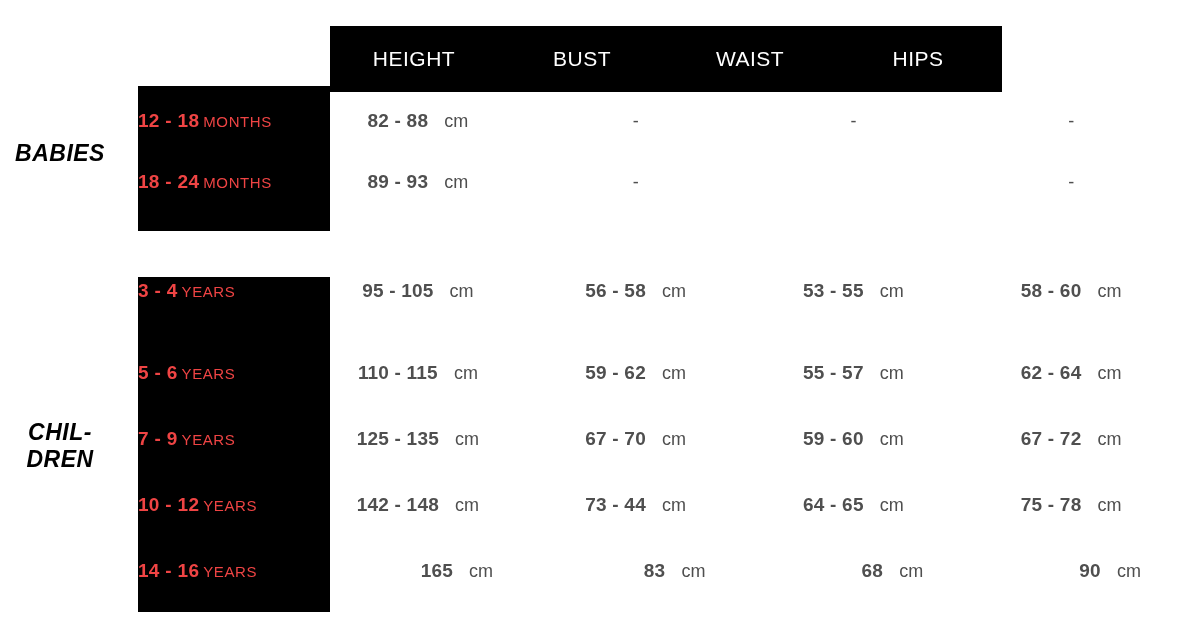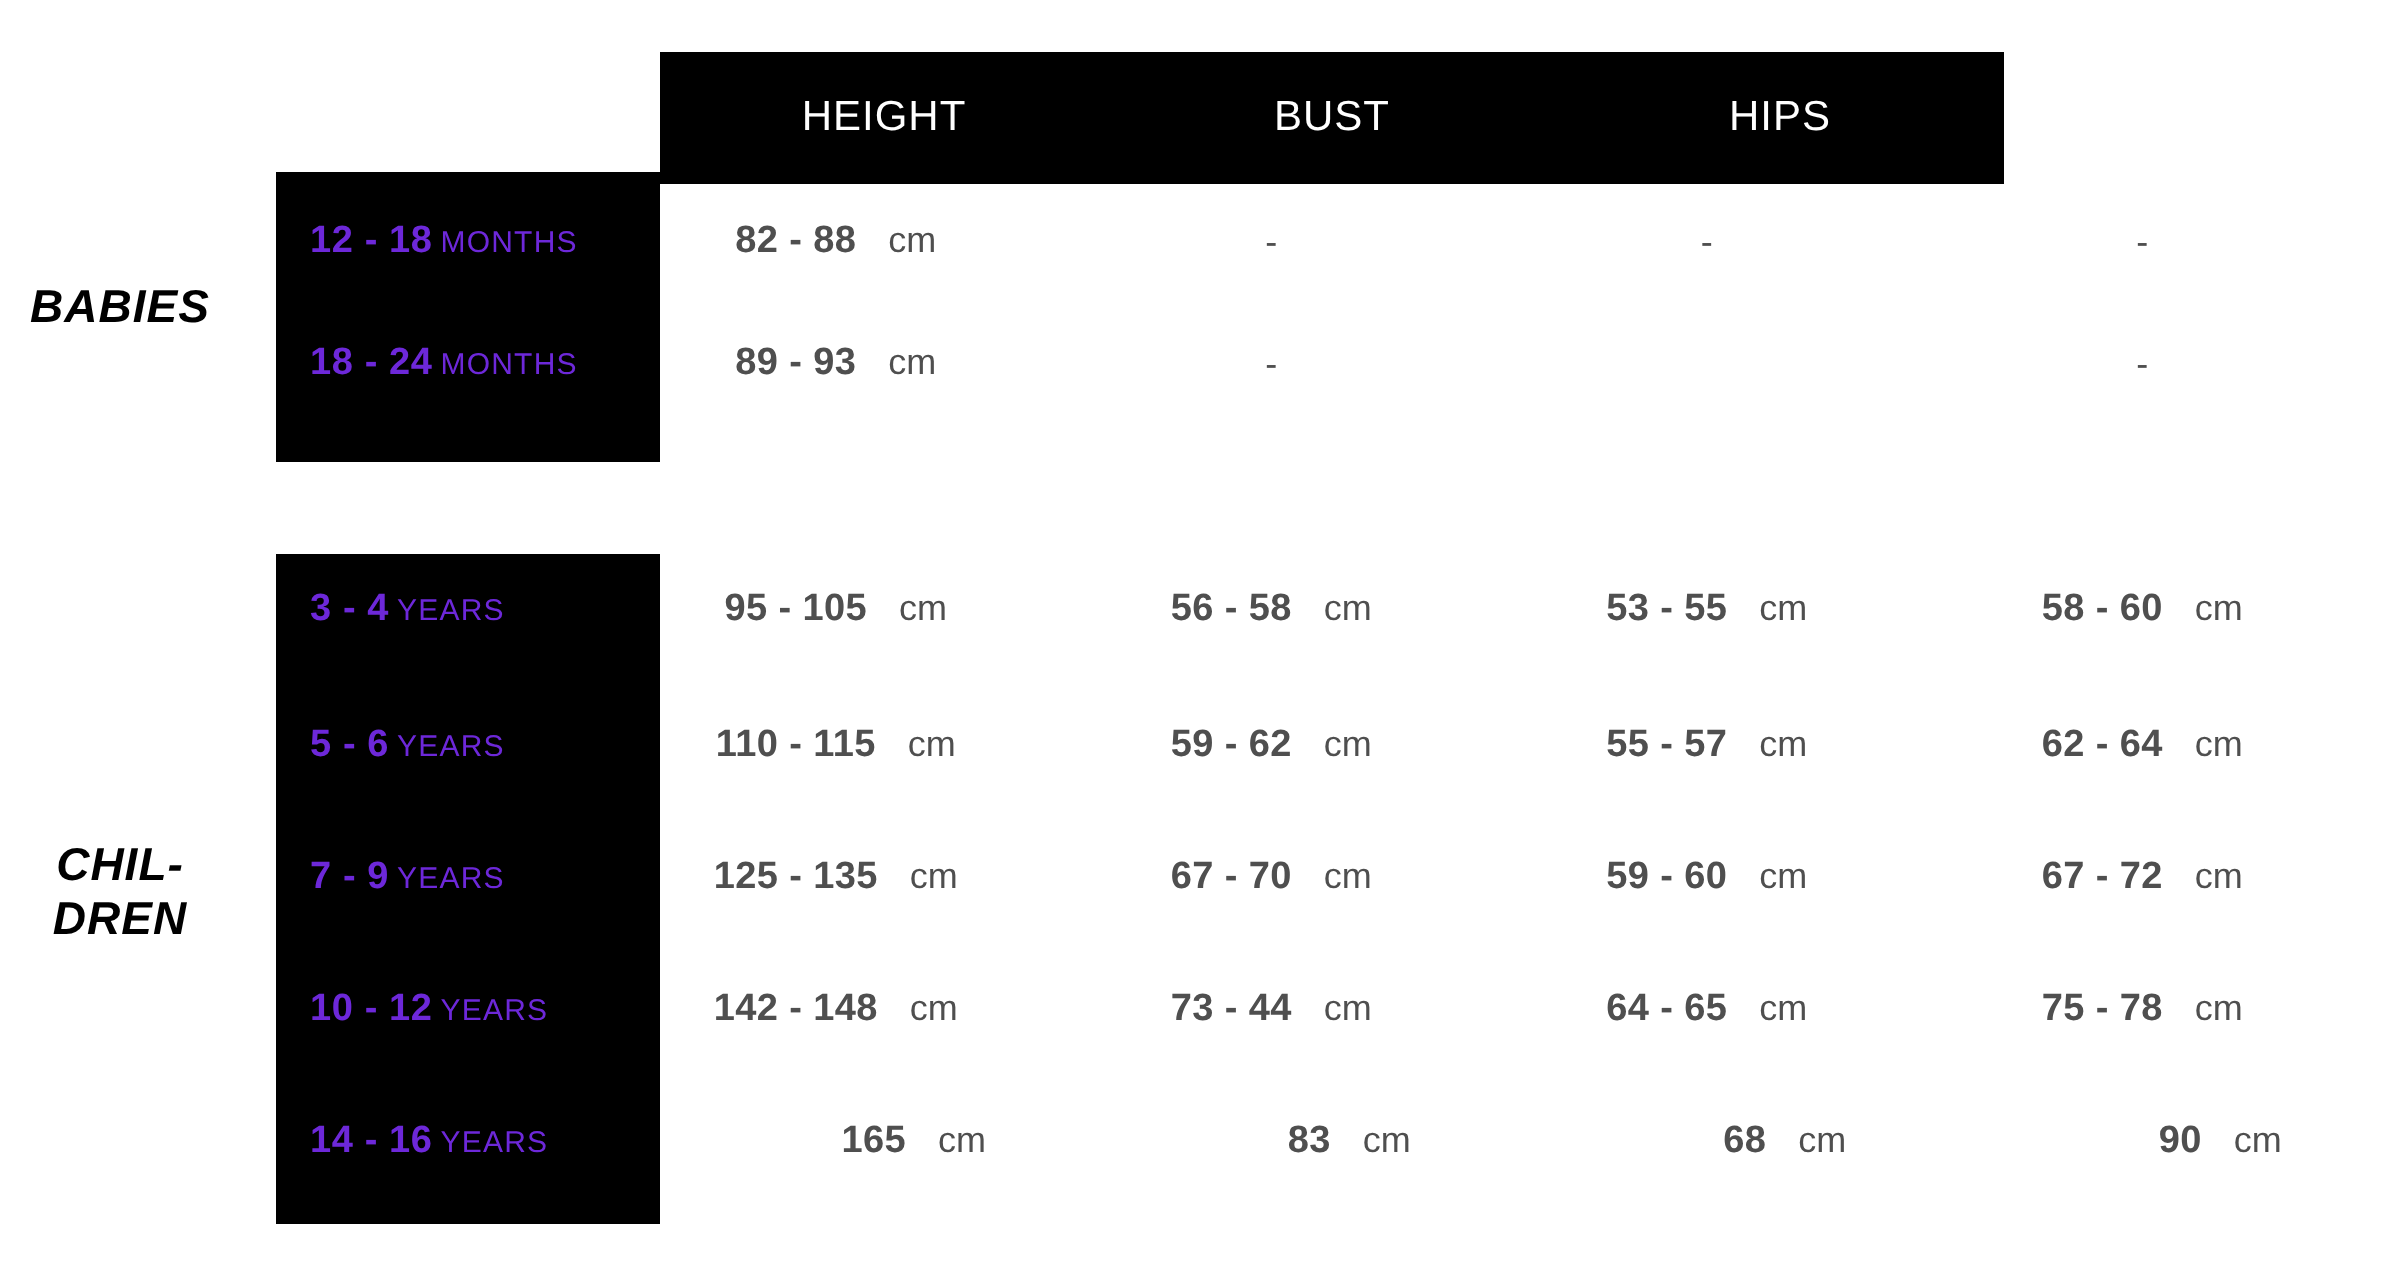--- a/index.html
+++ b/index.html
@@ -64,22 +64,21 @@
   
   .row {
     position: absolute;
     left: 138px;
     width: 1042px;
     display: flex;
     align-items: center;
   }
   .size-cell {
     width: 171px;
-    padding-left: 17px;
-    color: #6d28d9;
+    color: #ef4444;
     white-space: nowrap;
   }
   .size-num {
     font-size: 19px;
     font-weight: bold;
     letter-spacing: 0.3px;
   }
   .size-unit {
     font-size: 15px;
     font-weight: 400;
@@ -111,20 +110,21 @@
   .row.shift .val-cell { padding-left: 30px; }
 </style>
 </head>
 <body>
 
 <div id="page">
 
   <div class="header-bar">
     <div class="header-cell">HEIGHT</div>
     <div class="header-cell">BUST</div>
+    <div class="header-cell">WAIST</div>
     <div class="header-cell">HIPS</div>
   </div>
 
   <div class="blackblock" id="babies-block"></div>
   <div class="blackblock" id="children-block"></div>
 
   <div class="group-label" id="babies-label">BABIES</div>
   <div class="group-label" id="children-label">
     <div>CHIL-</div>
     <div>DREN</div>
@@ -147,21 +147,21 @@
       <span class="size-num">18 - 24</span><span class="size-unit">MONTHS</span>
     </div>
     <div class="val-cell">
       <span class="val-num">89 - 93</span><span class="val-unit">cm</span>
     </div>
     <div class="val-cell dash">-</div>
     <div class="val-cell dash"></div>
     <div class="val-cell dash">-</div>
   </div>
 
-  <div class="row" style="top:294px;">
+  <div class="row" style="top:280px;">
     <div class="size-cell">
       <span class="size-num">3 - 4</span><span class="size-unit">YEARS</span>
     </div>
     <div class="val-cell">
       <span class="val-num">95 - 105</span><span class="val-unit">cm</span>
     </div>
     <div class="val-cell">
       <span class="val-num">56 - 58</span><span class="val-unit">cm</span>
     </div>
     <div class="val-cell">

